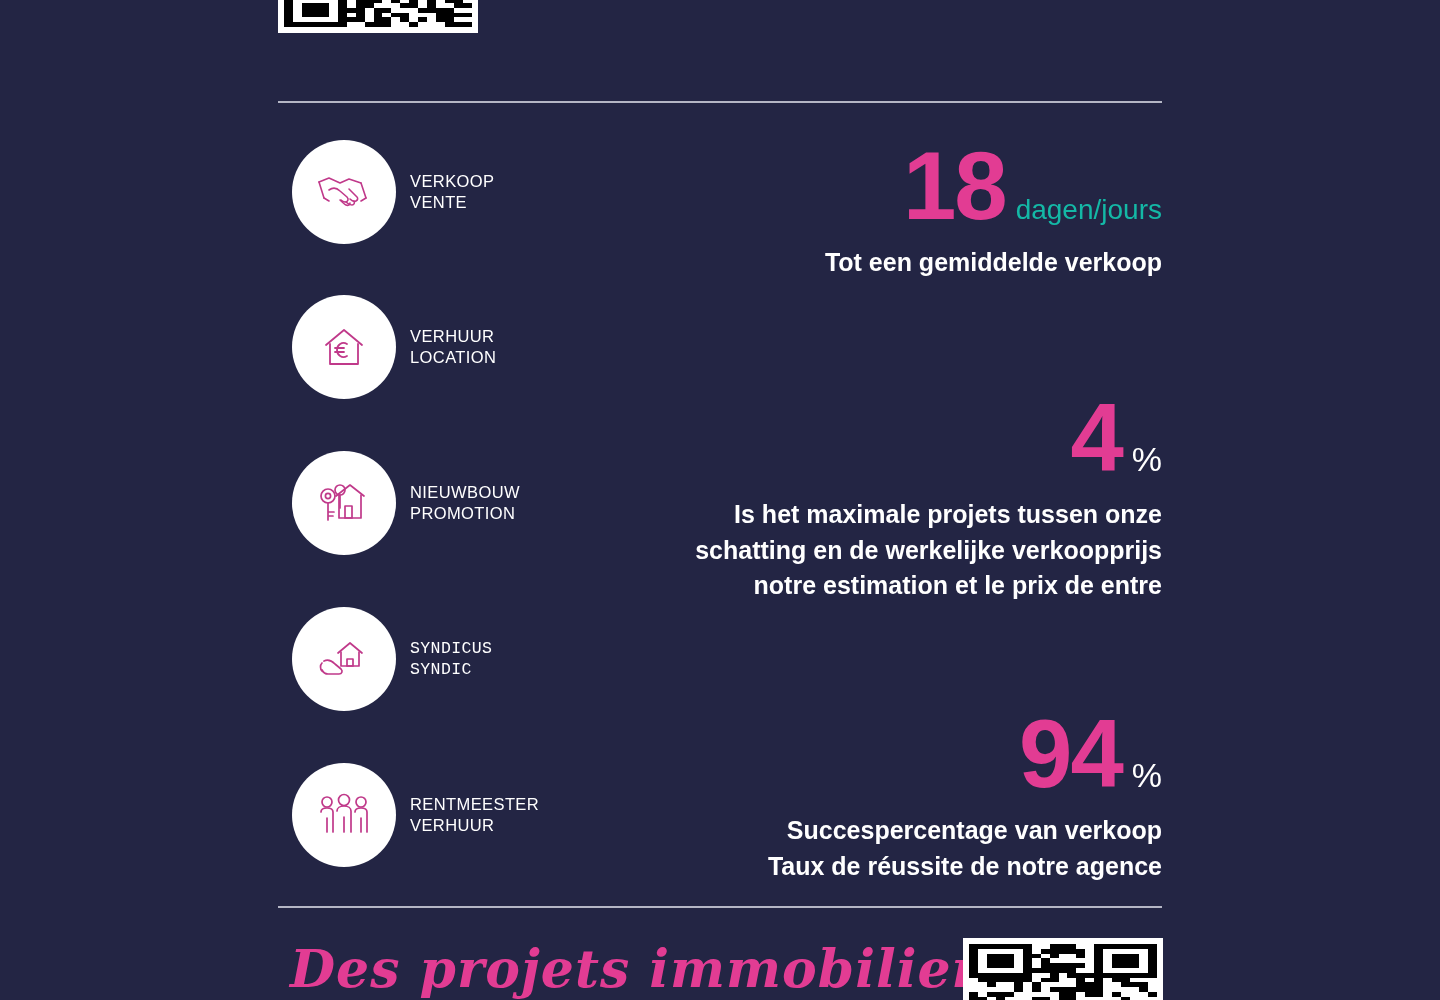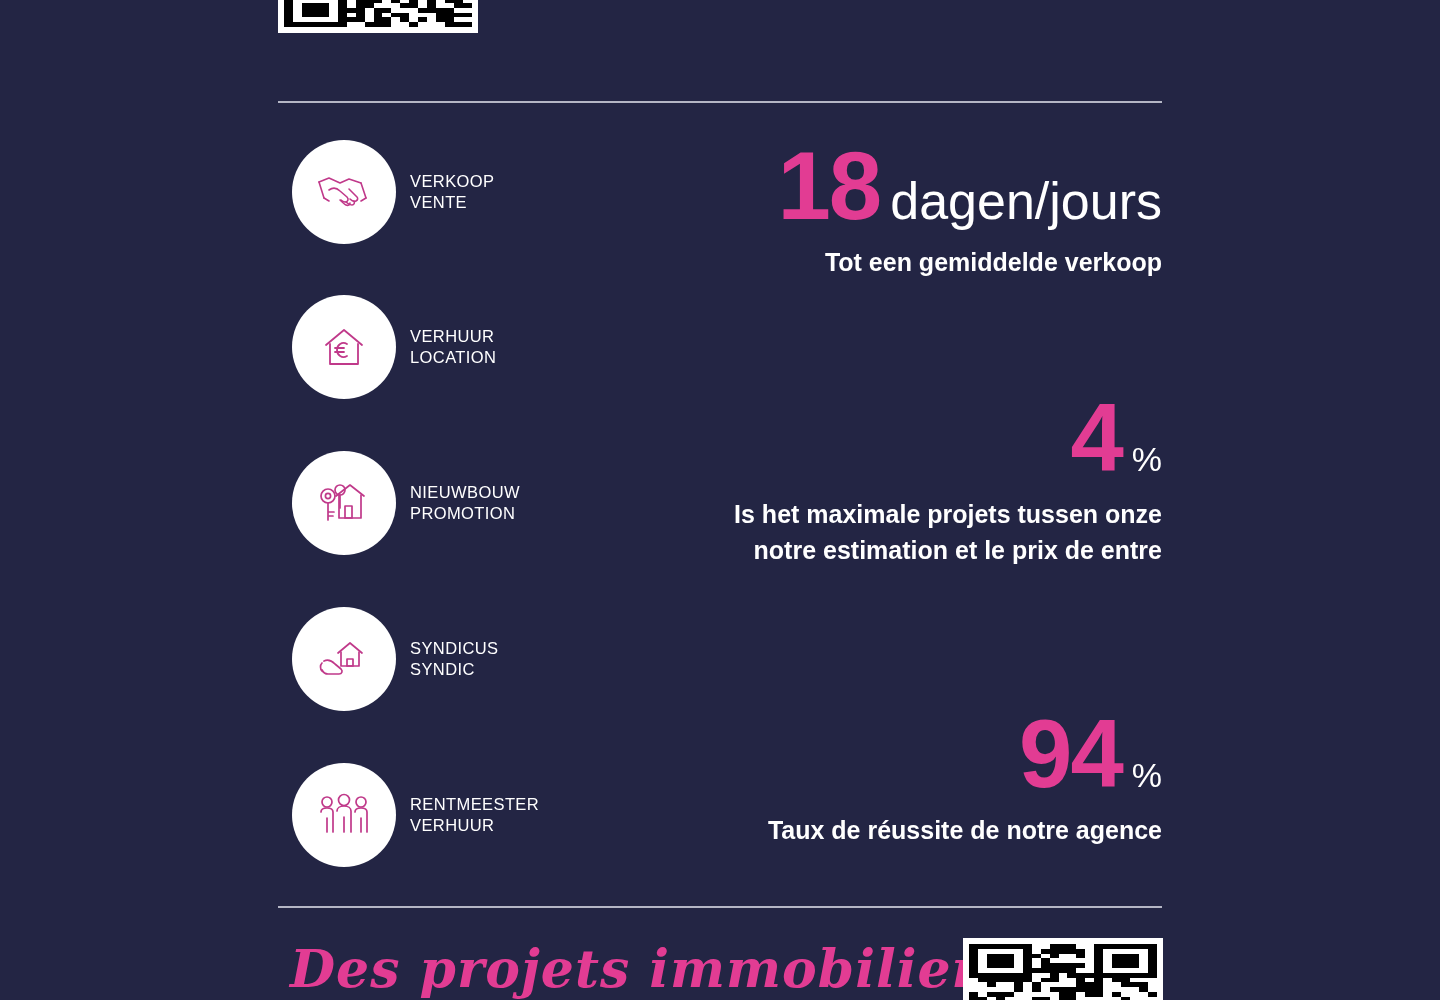--- a/index.html
+++ b/index.html
@@ -91,21 +91,21 @@
     font-size: 16.5px;
     letter-spacing: .4px;
     color: #ffffff;
     white-space: nowrap;
   }
   .service .labels .l2 { display: block; }
 
   .s0 { top: 0px;   left: 0; }
   .s1 { top: 155px; left: 0; }
   .s2 { top: 311px; left: 0; }
-  .s3 { top: 467px; left: 0; }
+  .s3 { top: 467px; left: 0; font-family: Liberation Mono, monospace; }
   .s4 { top: 623px; left: 0; }
 
   .ic { display:block; }
 
   
   .stats {
     position: absolute;
     right: 278px;
     top: 140px;
     width: 640px;
@@ -119,22 +119,22 @@
     gap: 10px;
   }
   .stat .num {
     font-size: 96px;
     font-weight: bold;
     color: #e23c93;
     line-height: .95;
     letter-spacing: -2px;
   }
   .stat .unit-big {
-    font-size: 52px;
-    color: #ffffff;
+    font-size: 28px;
+    color: #14b8a6;
     font-weight: 400;
     line-height: 1;
   }
   .stat .unit-small {
     font-size: 34px;
     color: #ffffff;
     font-weight: 400;
     line-height: 1;
   }
   .stat .desc {
@@ -371,30 +371,32 @@
       </div>
     </div>
 
     <div class="stat stat-4">
       <div class="big">
         <span class="num">4</span>
         <span class="unit-small">%</span>
       </div>
       <div class="desc">
         <div>Is het maximale projets tussen onze</div>
+        <div>schatting en de werkelijke verkoopprijs</div>
         <div>notre estimation et le prix de entre</div>
       </div>
     </div>
 
     <div class="stat stat-94">
       <div class="big">
         <span class="num">94</span>
         <span class="unit-small">%</span>
       </div>
       <div class="desc">
+        <div>Succespercentage van verkoop</div>
         <div>Taux de réussite de notre agence</div>
       </div>
     </div>
 
   </div>
 
   <div class="divider bottom"></div>
 
   <div class="bottom-script">Des projets immobiliers ?</div>
 

